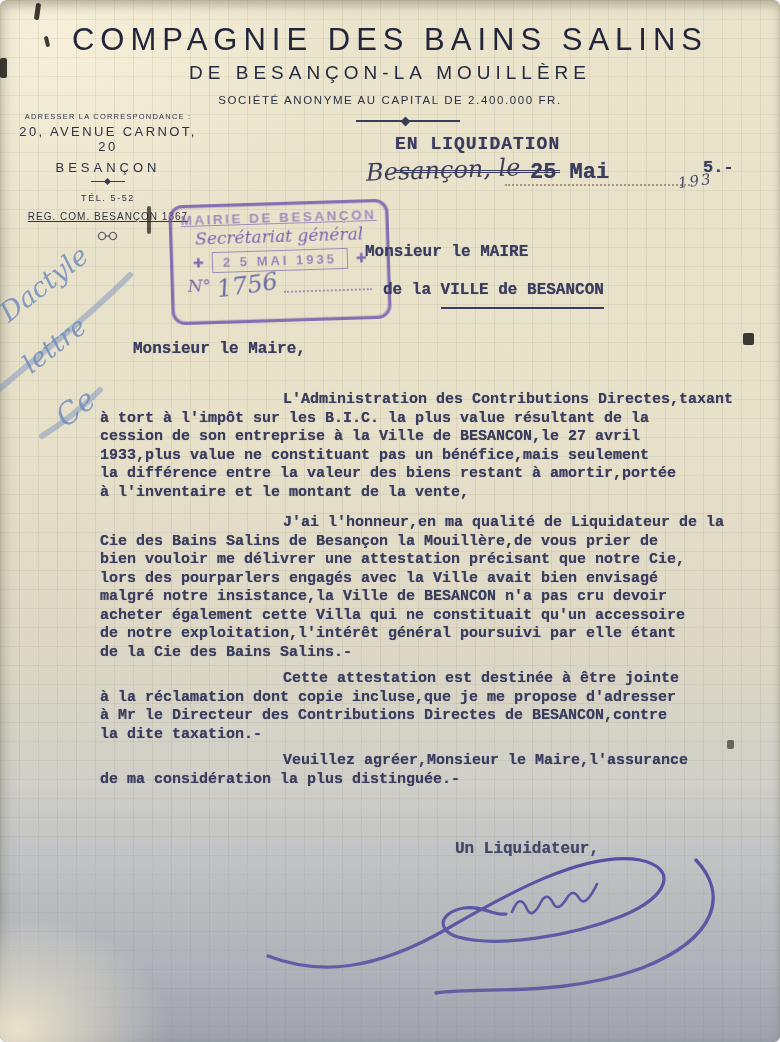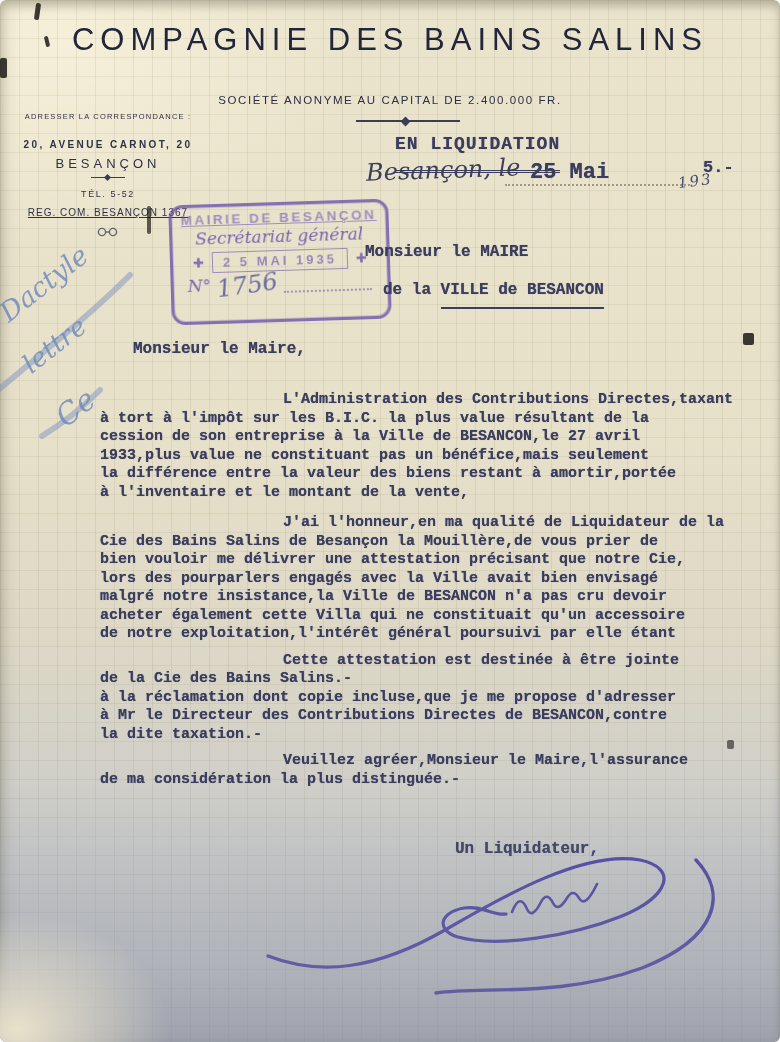--- a/index.html
+++ b/index.html
@@ -30,21 +30,21 @@
   .lh-sub{position:absolute;left:0;right:0;top:62px;text-align:center;
     font-size:19px;letter-spacing:5px;font-weight:500;color:#262a40;}
   .lh-capital{position:absolute;left:0;right:0;top:94px;text-align:center;
     font-size:11.5px;letter-spacing:1.6px;color:#2b2f45;}
   .lh-divider{position:absolute;left:356px;top:120px;width:104px;border-top:2px solid #3a3d55;}
   .lh-divider::after{content:"";position:absolute;left:46px;top:-4px;width:7px;height:7px;background:#3a3d55;transform:rotate(45deg);}
 
   
   #addr{position:absolute;left:8px;top:112px;width:200px;text-align:center;color:#2e3148;}
   .addr-note{font-size:7.5px;letter-spacing:1.2px;}
-  .addr-line1{font-size:10px;letter-spacing:2.4px;margin-top:18px;font-weight:700;}
+  .addr-line1{font-size:13px;letter-spacing:2.4px;margin-top:3px;font-weight:400;}
   .addr-city{font-size:13px;letter-spacing:4px;margin-top:6px;font-weight:500;}
   .addr-div{width:34px;margin:6px auto 0;border-top:1.6px solid #3a3d55;position:relative;}
   .addr-div::after{content:"";position:absolute;left:14px;top:-3px;width:5px;height:5px;background:#3a3d55;transform:rotate(45deg);}
   .addr-tel{font-size:9px;letter-spacing:1.6px;margin-top:11px;}
   .addr-reg{font-size:10px;letter-spacing:1px;margin-top:8px;text-decoration:underline;}
   .addr-orn{margin-top:6px;opacity:.75;}
 
   
   .tw{font-family:"Liberation Mono",monospace;font-weight:700;color:#3a3d5e;
       text-shadow:0 0 .7px rgba(52,55,92,.75);}
@@ -108,20 +108,21 @@
   
   .art{position:absolute;background:#1c1a16;border-radius:2px;opacity:.85;}
 </style>
 </head>
 <body>
 
 <div id="page">
   <div id="grid"></div>
 
   <div class="lh-company">COMPAGNIE DES BAINS SALINS</div>
+  <div class="lh-sub">DE BESANÇON-LA MOUILLÈRE</div>
   <div class="lh-capital">SOCIÉTÉ ANONYME AU CAPITAL DE 2.400.000 FR.</div>
   <div class="lh-divider"></div>
 
   <div id="addr">
     <div class="addr-note">ADRESSER LA CORRESPONDANCE :</div>
     <div class="addr-line1">20, AVENUE CARNOT, 20</div>
     <div class="addr-city">BESANÇON</div>
     <div class="addr-div"></div>
     <div class="addr-tel">TÉL. 5-52</div>
     <div class="addr-reg">REG. COM. BESANÇON 1367</div>
@@ -171,22 +172,22 @@
     <div class="ln">1933,plus value ne constituant pas un bénéfice,mais seulement</div>
     <div class="ln">la différence entre la valeur des biens restant à amortir,portée</div>
     <div class="ln">à l'inventaire et le montant de la vente,</div>
     <div class="ln ind gap">J'ai l'honneur,en ma qualité de Liquidateur de la</div>
     <div class="ln">Cie des Bains Salins de Besançon la Mouillère,de vous prier de</div>
     <div class="ln">bien vouloir me délivrer une attestation précisant que notre Cie,</div>
     <div class="ln">lors des pourparlers engagés avec la Ville avait bien envisagé</div>
     <div class="ln">malgré notre insistance,la Ville de BESANCON n'a pas cru devoir</div>
     <div class="ln">acheter également cette Villa qui ne constituait qu'un accessoire</div>
     <div class="ln">de notre exploitation,l'intérêt général poursuivi par elle étant</div>
+    <div class="ln">de la Cie des Bains Salins.-</div>
     <div class="ln ind gap-s">Cette attestation est destinée à être jointe</div>
-    <div class="ln">de la Cie des Bains Salins.-</div>
     <div class="ln">à la réclamation dont copie incluse,que je me propose d'adresser</div>
     <div class="ln">à Mr le Directeur des Contributions Directes de BESANCON,contre</div>
     <div class="ln">la dite taxation.-</div>
     <div class="ln ind gap-s">Veuillez agréer,Monsieur le Maire,l'assurance</div>
     <div class="ln">de ma considération la plus distinguée.-</div>
   </div>
 
   <div id="signoff" class="tw">Un Liquidateur,</div>
 
   <svg id="sig" viewBox="0 0 510 200">

